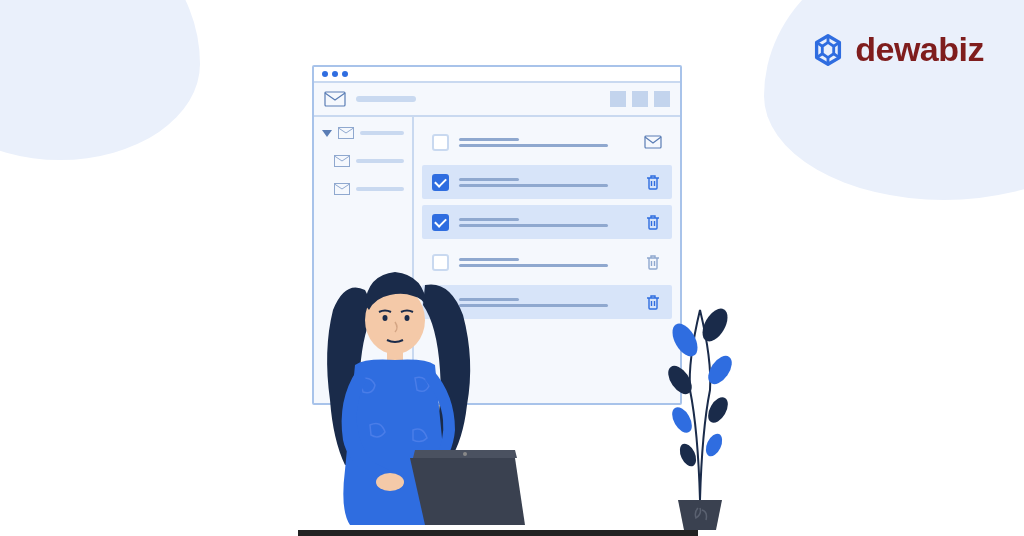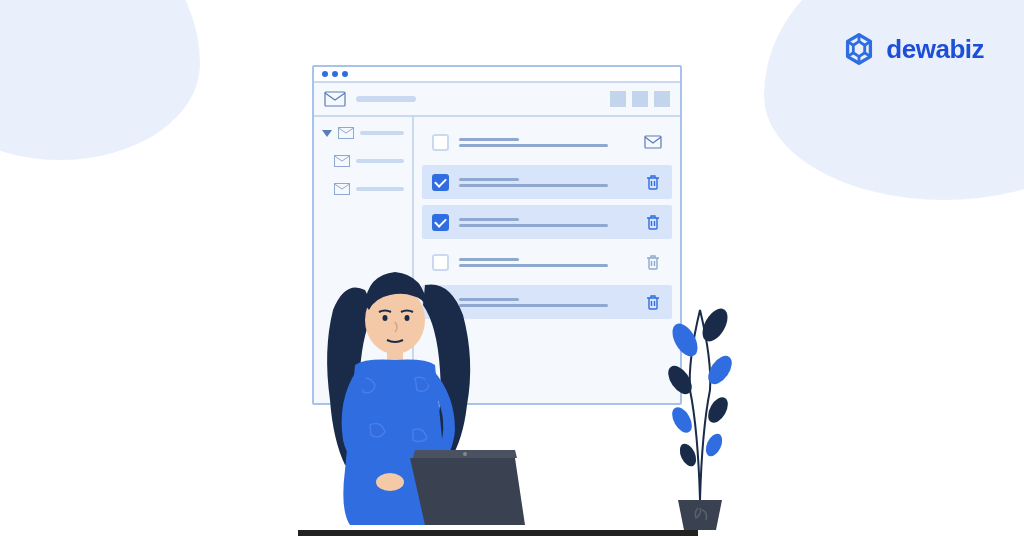--- a/index.html
+++ b/index.html
@@ -1,21 +1,21 @@
 <!DOCTYPE html>
 <html><head>
 <meta charset="utf-8">
 <style>
 *{margin:0;padding:0;box-sizing:border-box}
 body{width:1024px;height:536px;background:#fff;position:relative;overflow:hidden;font-family:sans-serif}
 .blob-tl{position:absolute;top:-80px;left:-80px;width:280px;height:240px;background:#eaf0fb;border-radius:50% 50% 50% 50%/60% 60% 40% 40%}
 .blob-tr{position:absolute;top:-60px;right:-100px;width:360px;height:260px;background:#eaf0fb;border-radius:50% 50% 50% 50%/60% 60% 40% 40%}
 .logo{position:absolute;top:30px;right:40px;display:flex;align-items:center;gap:8px;z-index:2}
 .logo-mark{width:38px;height:38px}
-.logo-text{font-size:26px;font-weight:900;color:#1d4ed8;letter-spacing:-0.5px}
+.logo-text{font-size:34px;font-weight:900;color:#7f1d1d;letter-spacing:-0.5px}
 
 .window{position:absolute;left:312px;top:65px;width:370px;height:340px;background:#f5f8fd;border:2px solid #a8c3ea;border-radius:2px}
 .titlebar{height:16px;background:#fff;border-bottom:2px solid #c9d9f0;display:flex;align-items:center;padding:0 8px;gap:4px}
 .tdot{width:6px;height:6px;border-radius:50%;background:#2f6de0}
 .topbar{height:34px;border-bottom:2px solid #c9d9f0;display:flex;align-items:center;padding:0 10px;gap:10px}
 .env-icon{width:22px;height:16px}
 .env-icon svg{stroke:#5a7db5;fill:none;stroke-width:1.2}
 .line-thick{height:6px;background:#c9d9f0;border-radius:3px;flex:1;max-width:60px}
 .squares{margin-left:auto;display:flex;gap:6px}
 .sq{width:16px;height:16px;background:#c3d4ed}

